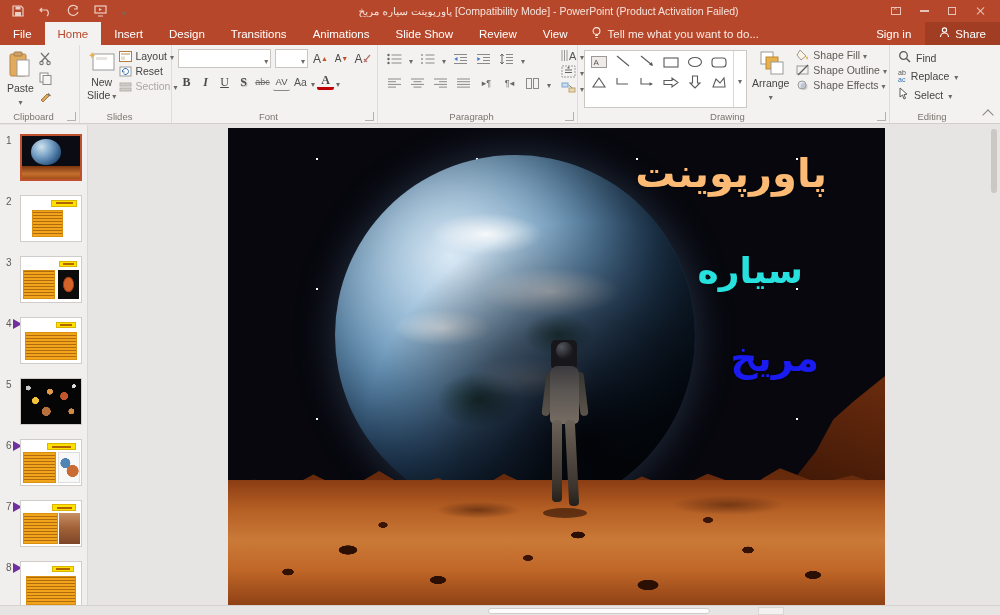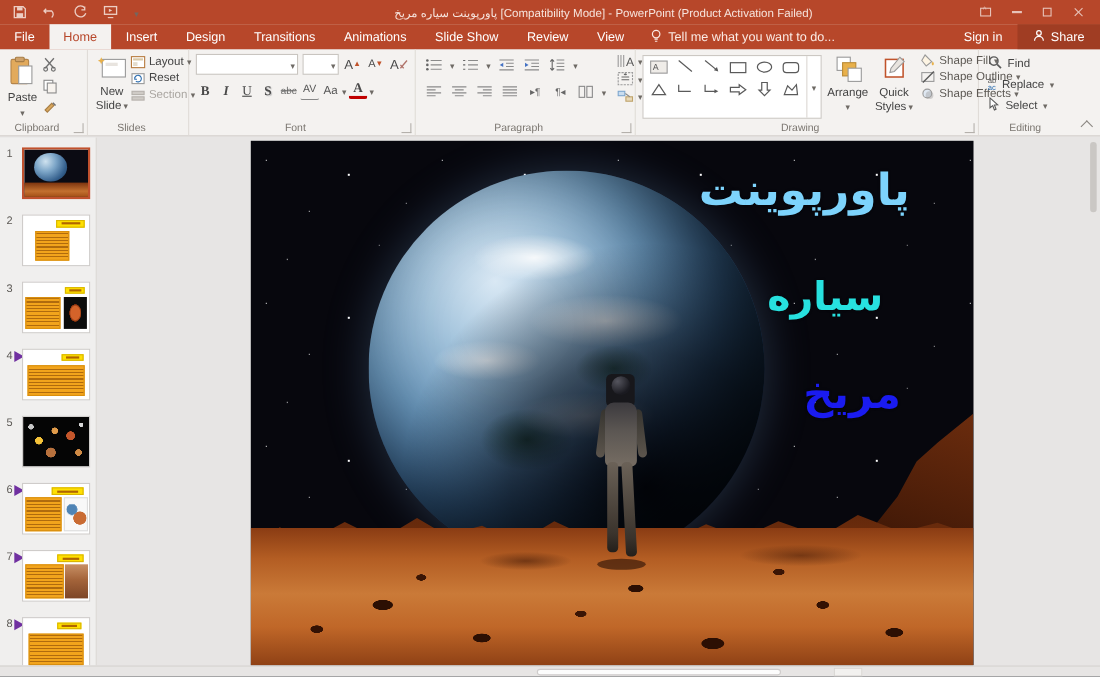--- a/index.html
+++ b/index.html
@@ -532,33 +532,20 @@
           <span>
             <svg width="26" height="24" viewBox="0 0 26 24">
                 <rect x="3" y="2" width="12" height="12" fill="#fff" stroke="#9a9a9a"></rect>
                 <rect x="8" y="7" width="12" height="12" fill="#e8b04a" stroke="#bb8a35"></rect>
                 <rect x="13" y="12" width="12" height="12" fill="#fff" stroke="#9a9a9a"></rect>
               </svg>
           </span>
           <span>Arrange</span>
           <span class="caret"></span>
         </div>
-        <div class="bigbtn">
-          <span>
-            <svg width="24" height="24" viewBox="0 0 24 24">
-                <rect x="4" y="4" width="16" height="16" fill="#fff" stroke="#c0532b" stroke-width="1.4"></rect>
-                <path d="M17 2 l4 4 -9 9 -4 1 1-4z" fill="#e8e4df" stroke="#9a9a9a"></path>
-              </svg>
-          </span>
-          <span>Quick</span>
-          <span style="display:flex;align-items:center;gap:2px;">
-              <span>Styles</span>
-              <span class="caret"></span>
-            </span>
-        </div>
         <div class="smallcol" style="padding-left:4px;color:#5d5954;">
           <div class="srow" style="color:#5d5954;">
             <svg width="14" height="12" viewBox="0 0 14 12">
                 <path d="M4 1 l6 6 -5 4 -4-5z" fill="#fdf4e3" stroke="#9a9a9a"></path>
                 <path d="M11 7 q2 2.5 0 3.5 q-2-1 0-3.5z" fill="#e8b04a"></path>
               </svg>
             <span>Shape Fill</span>
               <span class="caret"></span>
           </div>
           <div class="srow" style="color:#5d5954;">
@@ -713,21 +700,21 @@
         <div class="astronaut">
           <div class="a-shadow"></div>
           <div class="a-pack"></div>
           <div class="a-helm"></div>
           <div class="a-armL"></div>
           <div class="a-armR"></div>
           <div class="a-torso"></div>
           <div class="a-legL"></div>
           <div class="a-legR"></div>
         </div>
-        <div class="stext" dir="rtl" style="top:22px;right:58px;font-size:40px;color:#7dd3fc;">پاورپوینت</div>
+        <div class="stext" dir="rtl" style="top:22px;right:58px;font-size:40px;color:#fdba74;">پاورپوینت</div>
         <div class="stext" dir="rtl" style="top:122px;right:82px;font-size:36px;color:#27e1df;">سیاره</div>
         <div class="stext" dir="rtl" style="top:208px;right:66px;font-size:38px;color:#1a1bf0;">مریخ</div>
       </div>
       <div class="vscroll">
           <div class="vthumb"></div>
         </div>
     </div>
   </div>
 
   <div class="bottombar">

